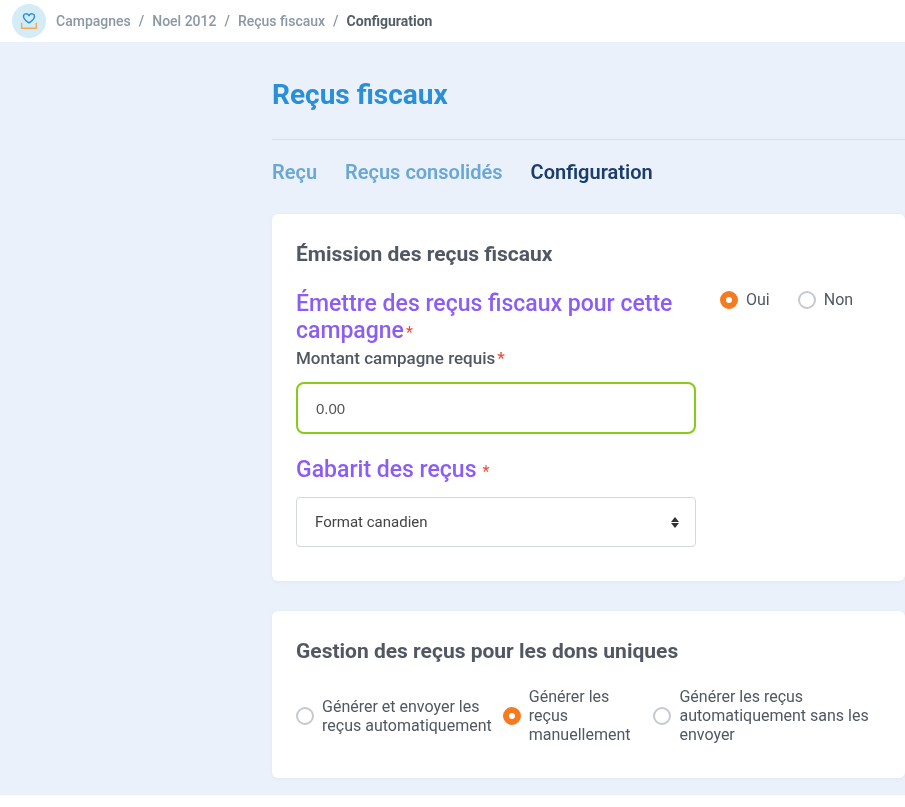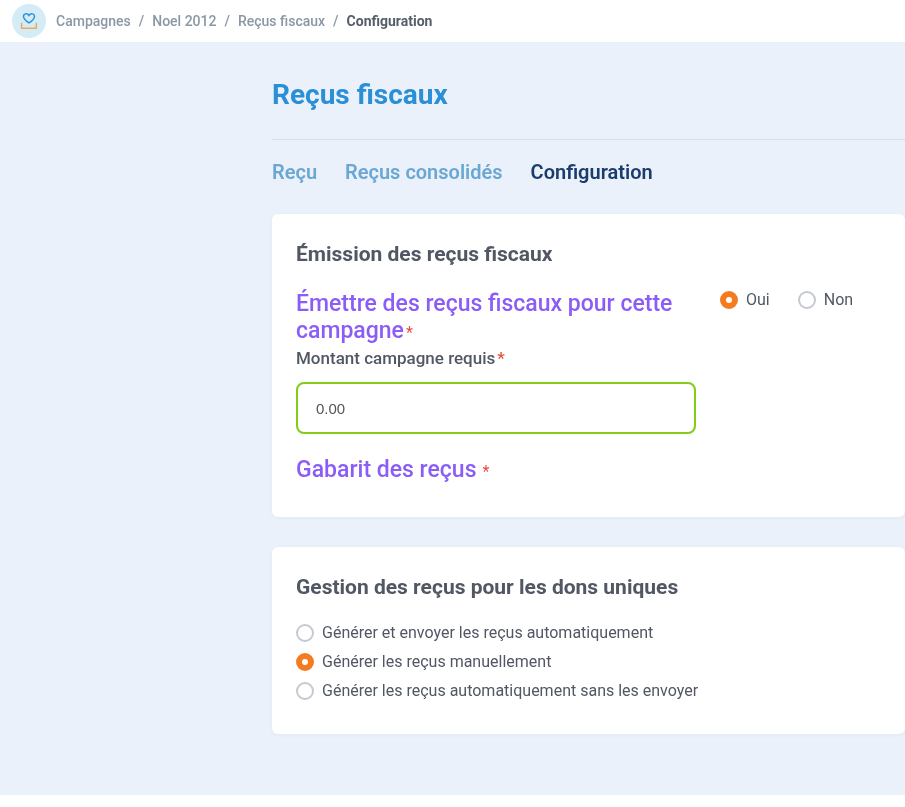--- a/index.html
+++ b/index.html
@@ -176,21 +176,21 @@
       border-bottom: 5px solid #333;
     }
     .arrow-down {
       width: 0; height: 0;
       border-left: 4px solid transparent;
       border-right: 4px solid transparent;
       border-top: 5px solid #333;
     }
     .radio-list {
       display: flex;
-      flex-direction: column;
+      flex-direction: row;
       gap: 10px;
     }
     .field-label-block {
       font-size: 17px;
       color: #515763;
       font-weight: 500;
       display: block;
       margin-top: 4px;
     }
   </style>
@@ -235,20 +235,27 @@
             <span class="field-label">Émettre des reçus fiscaux pour cette campagne</span><span class="req">*</span>
           </div>
           <div class="field-label-block">
             <span>Montant campagne requis</span><span class="req">*</span>
           </div>
           <input type="text" class="text-input" value="0.00" style="">
 
           <div>
             <span class="field-label">Gabarit des reçus</span><span class="req"> *</span>
           </div>
+          <div class="select-box">
+            <span>Format canadien</span>
+            <div class="select-arrows">
+              <div class="arrow-up"></div>
+              <div class="arrow-down"></div>
+            </div>
+          </div>
         </div>
 
         <div class="radio-pair">
           <div class="radio-item">
             <div class="radio-outer selected">
               <div class="radio-inner-dot"></div>
             </div>
             <span>Oui</span>
           </div>
           <div class="radio-item">

